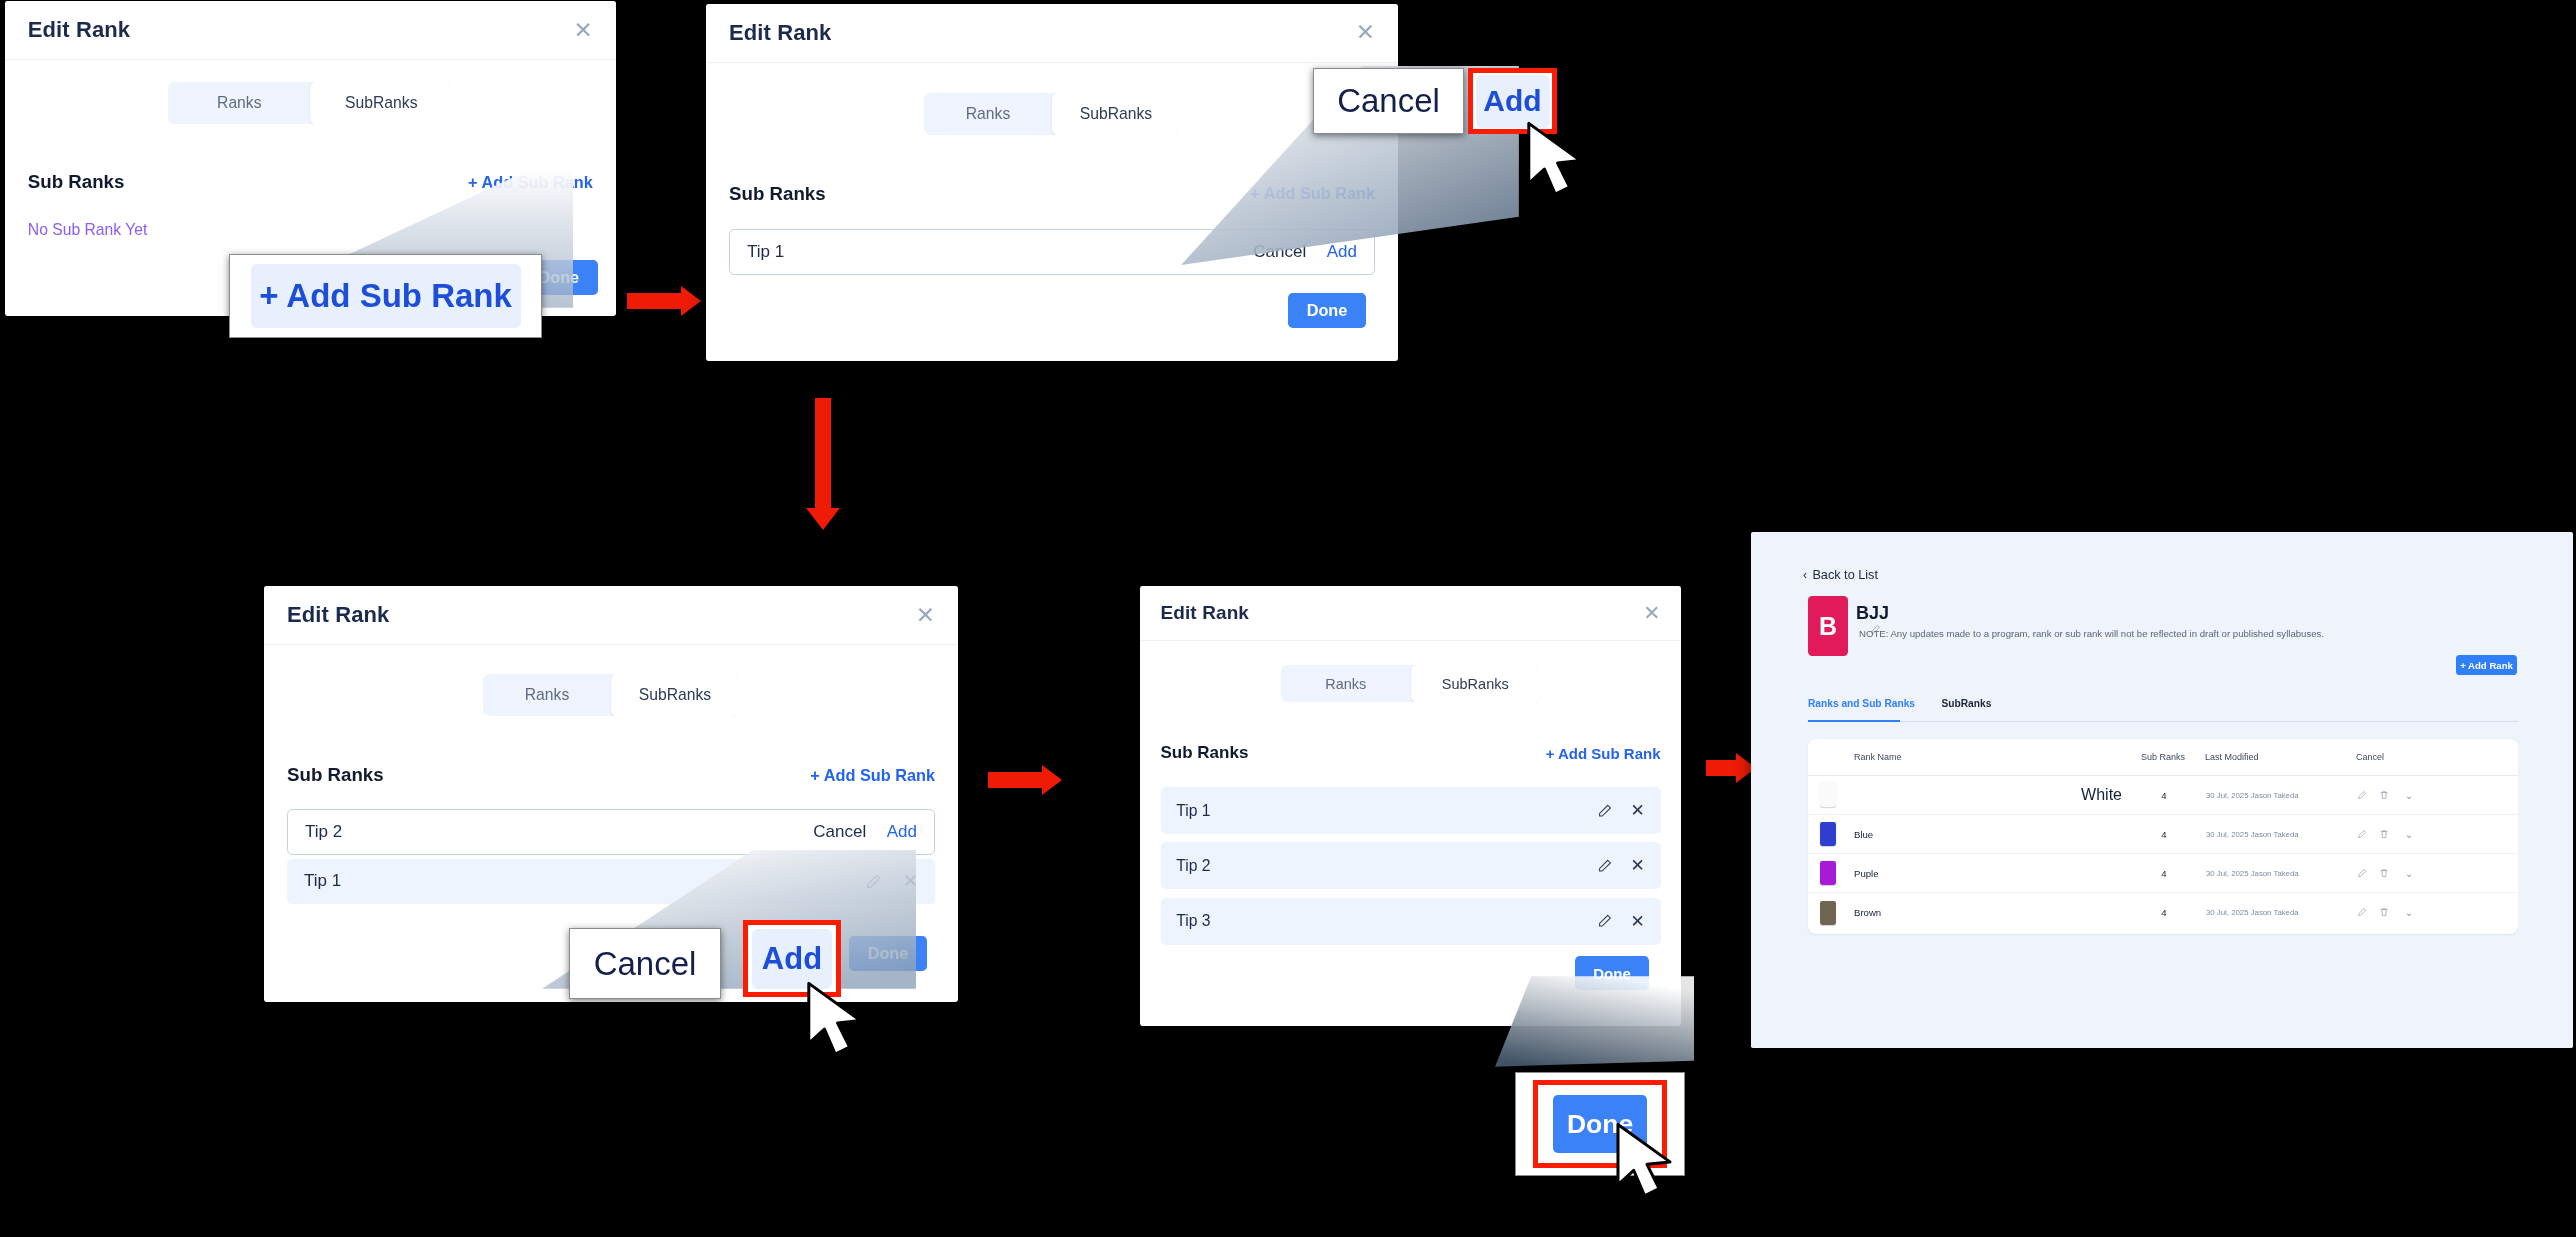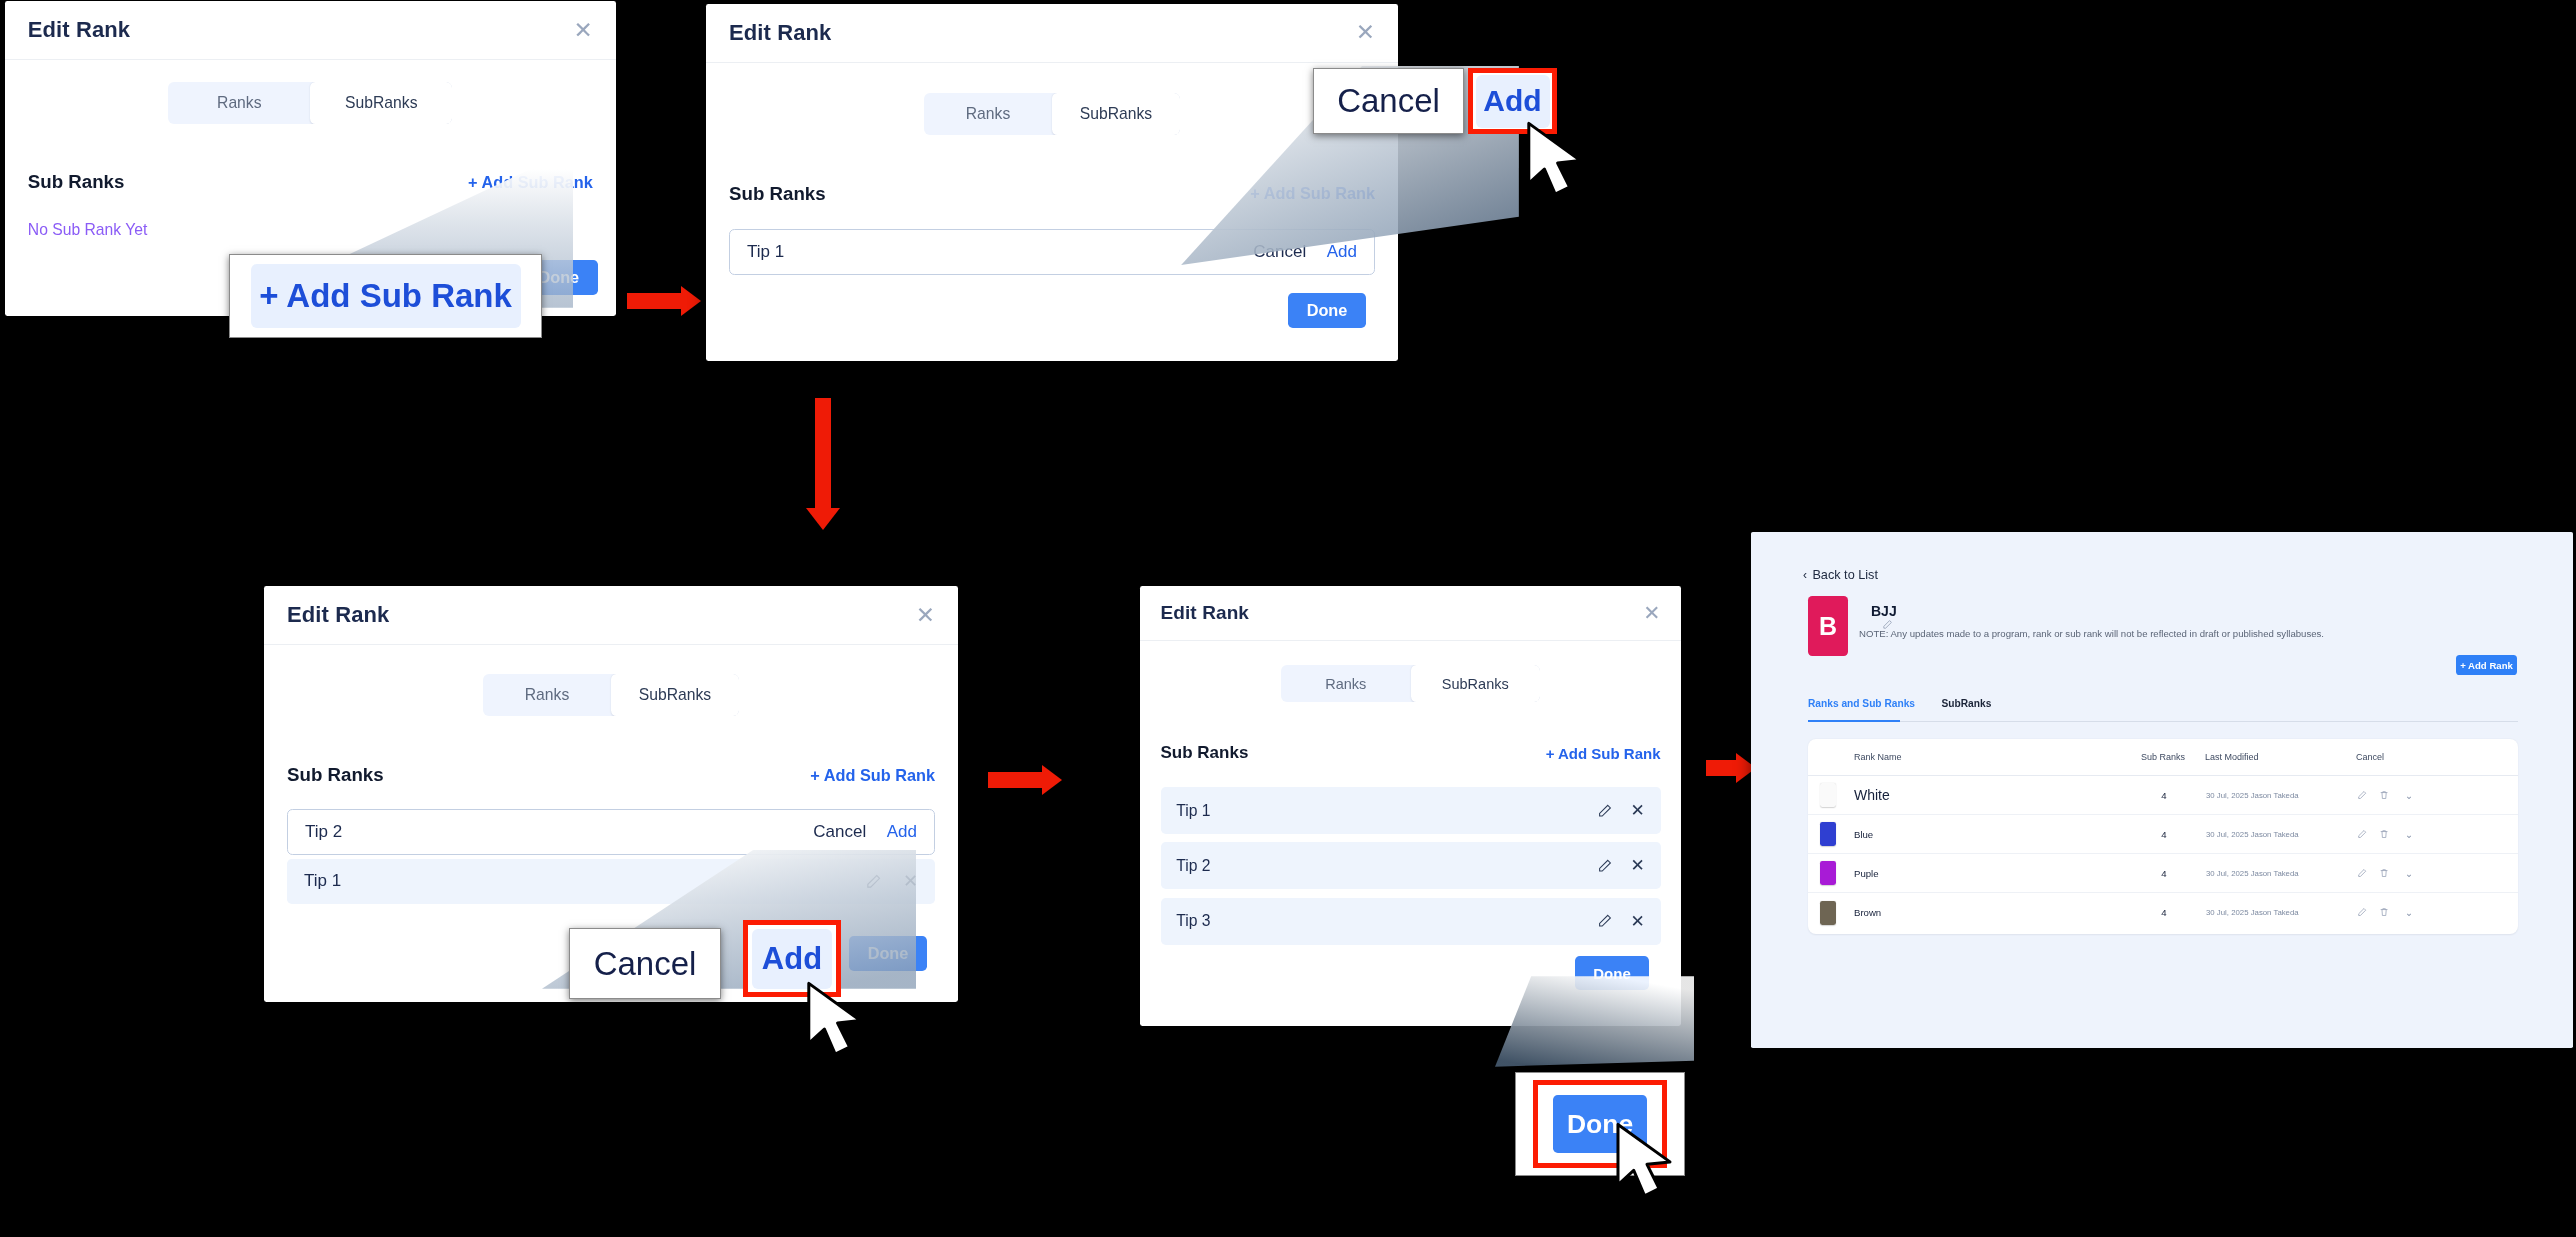--- a/index.html
+++ b/index.html
@@ -369,21 +369,21 @@
 
     <div class="back-link" style="left:52px; top:36px; font-size:12.7px;">
       <span style="margin-right:5.4px; font-size:12px;">‹</span>
       <span>Back to List</span>
     </div>
 
     <div class="prog-swatch" style="left:57px; top:64px; width:40px; height:60px; font-size:25px;">
       <span>B</span>
     </div>
 
-    <div class="prog-name" style="left:120px; top:71px; font-size:14px;flex-direction:column;">
+    <div class="prog-name" style="left:105px; top:71px; font-size:18px;flex-direction:column;">
       <span>BJJ</span>
       <span style="margin-left:6.6px; display:inline-flex;">
         <svg width="11" height="11" viewBox="0 0 24 24" fill="none" stroke="#8f9bb1" stroke-width="1.7">
             <path d="M16.5 3.5l4 4L8 20H4v-4z"></path>
           </svg>
       </span>
     </div>
 
     <div class="prog-note" style="left:108px; top:96px; font-size:9.6px; width:639px;">NOTE: Any updates made to a program, rank or sub rank will not be reflected in draft or published syllabuses.</div>
 
@@ -401,21 +401,21 @@
         <div style="width:313px; padding-left:46px;">Rank Name</div>
         <div style="width:84px; text-align:center;">Sub Ranks</div>
         <div style="width:151px;">Last Modified</div>
         <div style="width:108px;">Cancel</div>
       </div>
 
       <div class="trow" style="height:39px;">
         <div class="c-sw" style="width:46px; padding-left:12px;">
           <div class="sw" style="width:15.7px; height:24px; background:#fafafa;"></div>
         </div>
-        <div class="c-name" style="width:268px; font-size:14px;">White</div>
+        <div class="c-name" style="width:268px; font-size:16px;text-align:right;">White</div>
         <div class="c-sub" style="width:84px; font-size:9.6px;">4</div>
         <div class="c-mod" style="width:151px; font-size:7.8px;">30 Jul, 2025 Jason Takeda</div>
         <div class="c-act" style="width:108px;">
           <span style="margin-right:12px; display:inline-flex;">
               <svg width="10.2" height="10.2" viewBox="0 0 24 24" fill="none" stroke="#8f9bb1" stroke-width="1.7">
                 <path d="M16.5 3.5l4 4L8 20H4v-4z"></path>
               </svg>
             </span>
           <span style="margin-right:15.7px; display:inline-flex;">
               <svg width="10.2" height="10.2" viewBox="0 0 24 24" fill="none" stroke="#8f9bb1" stroke-width="1.7">

